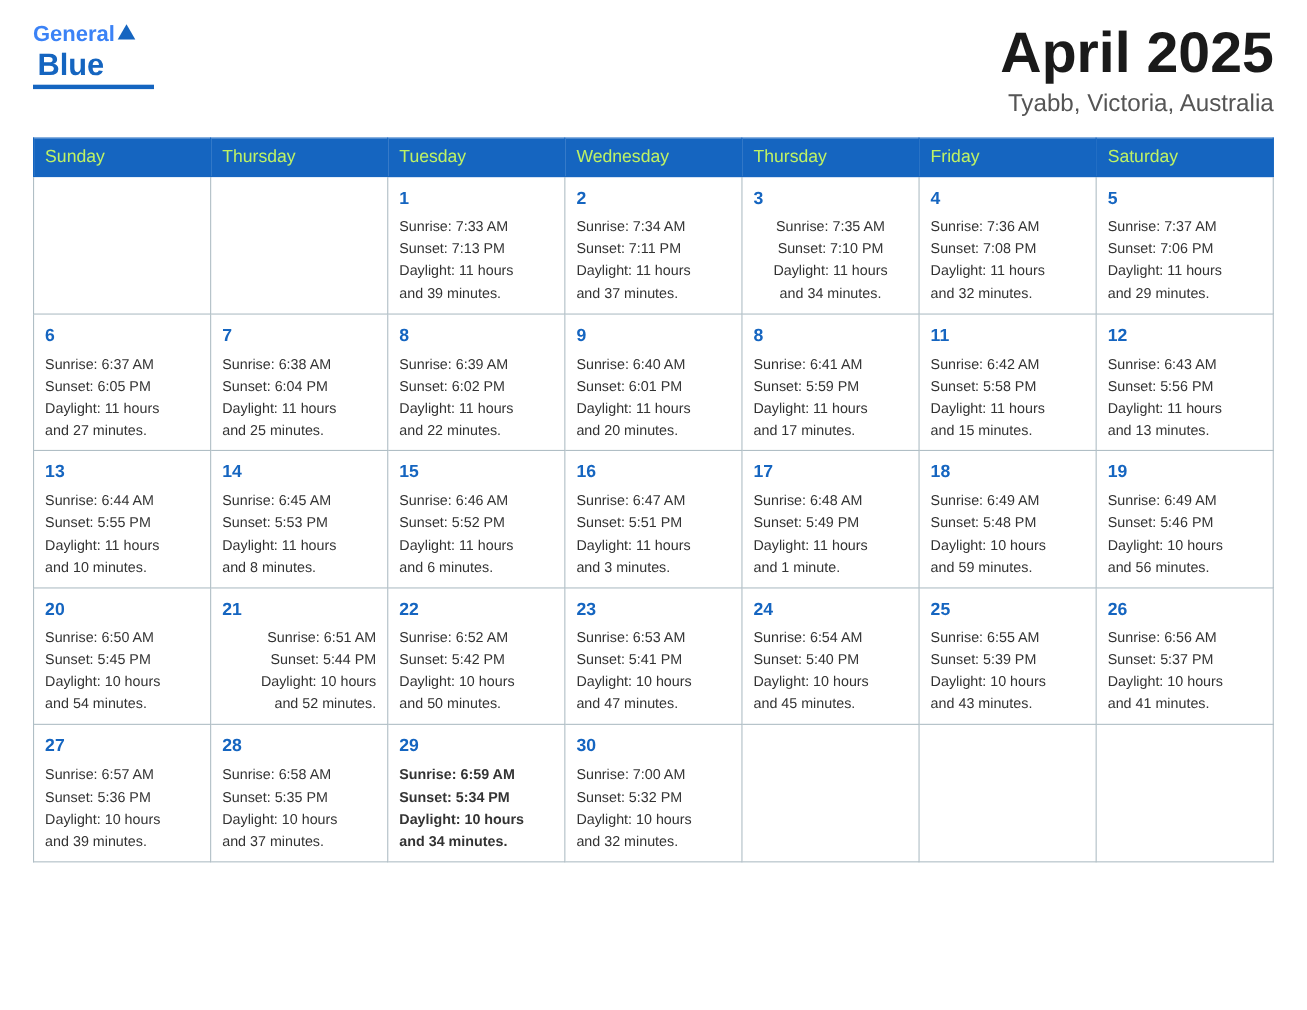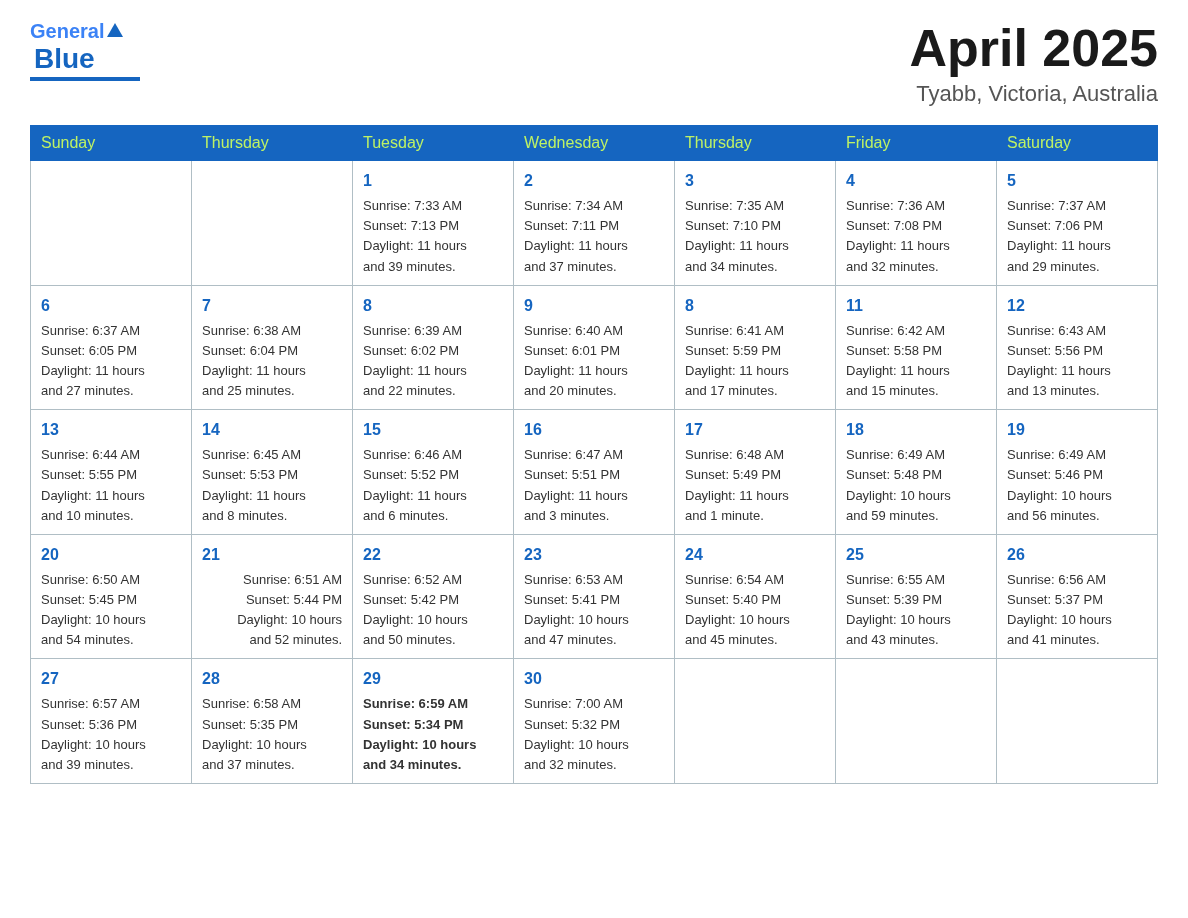--- a/index.html
+++ b/index.html
@@ -138,21 +138,21 @@
         </td>
         <td>
           <span class="day-number">2</span>
           <div class="day-info" style="white-space: pre-line;">Sunrise: 7:34 AM
 Sunset: 7:11 PM
 Daylight: 11 hours
 and 37 minutes.</div>
         </td>
         <td>
           <span class="day-number">3</span>
-          <div class="day-info" style="white-space: pre-line;">Sunrise: 7:35 AM
+          <div class="day-info" style="white-space: pre-line; text-align: center;">Sunrise: 7:35 AM
 Sunset: 7:10 PM
 Daylight: 11 hours
 and 34 minutes.</div>
         </td>
         <td>
           <span class="day-number">4</span>
           <div class="day-info" style="white-space: pre-line;">Sunrise: 7:36 AM
 Sunset: 7:08 PM
 Daylight: 11 hours
 and 32 minutes.</div>

